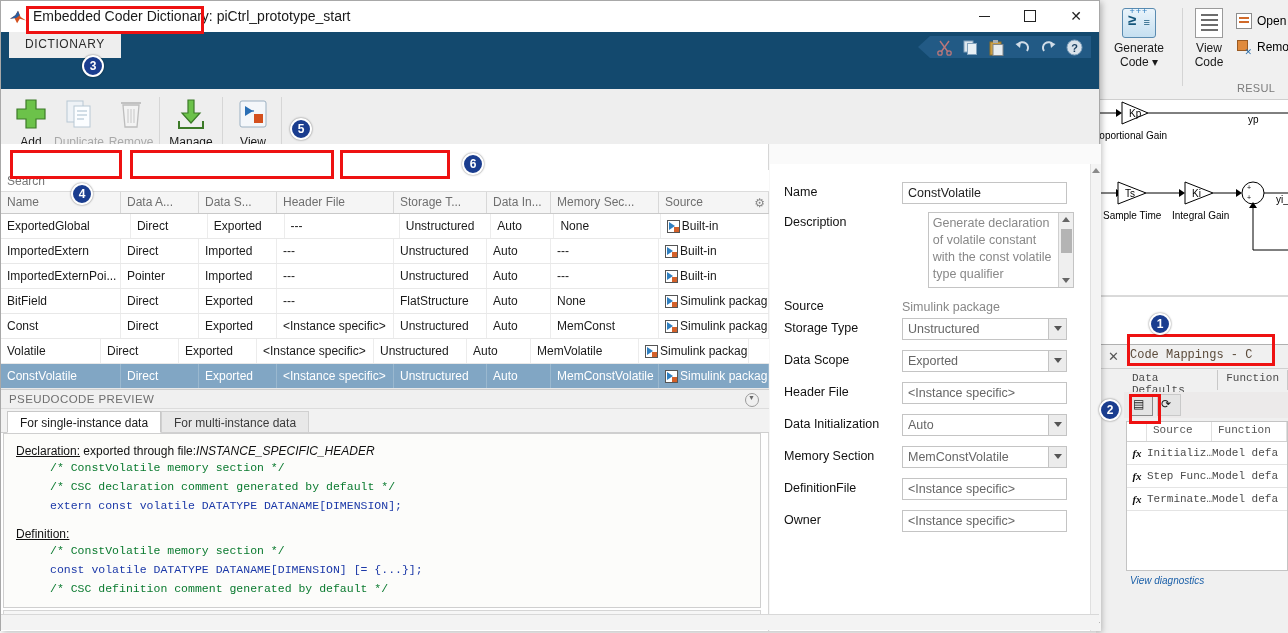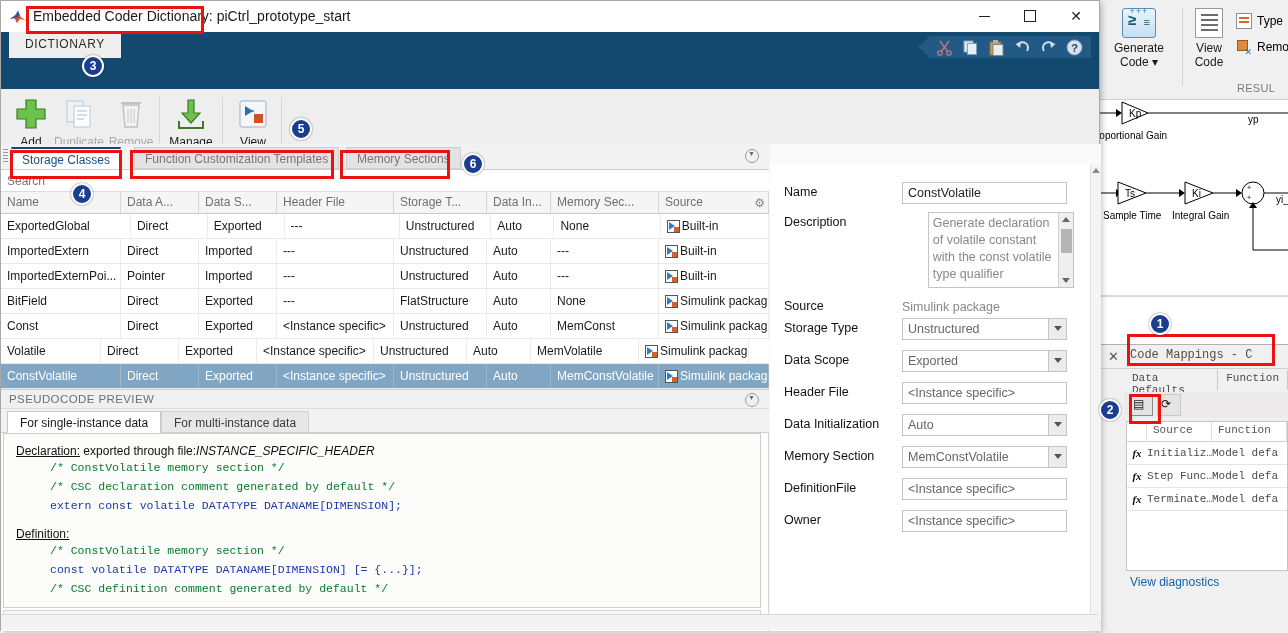--- a/index.html
+++ b/index.html
@@ -47,21 +47,21 @@
   .cm-tbtn.plain { border-color:#c9c9c9; }
   .cm-tbtn .gi { position:absolute; left:3px; top:2px; font-size:12px; color:#1a1a1a; }
   .cm-refresh { color:#3a9a34; font-size:15px; }
   #bg-cm-table { position:absolute; left:30px; top:76px; width:162px; height:150px; background:#fff; border:1px solid #c4c4c4; }
   .cmth { height:20px; border-bottom:1px solid #d0d0d0; display:flex; font-family:"Liberation Mono", monospace; font-size:11px; color:#555; }
   .cmth span { padding:2px 6px; border-right:1px solid #e0e0e0; }
   .cmtr { height:23px; display:flex; align-items:center; border-bottom:1px solid #e4e4e4; font-family:"Liberation Mono", monospace; font-size:11px; color:#4a4a4a; }
   .cmtr .fx { width:20px; text-align:center; font-style:italic; font-weight:bold; font-size:11px; color:#111; font-family:"Liberation Serif", serif;}
   .cmtr .c1 { width:65px; overflow:hidden; white-space:nowrap; }
   .cmtr .c2 { flex:1; overflow:hidden; white-space:nowrap; }
-  #bg-diag { position:absolute; left:34px; top:230px; font-size:12px; color:#1a5fa8; }
+  #bg-diag { position:absolute; left:34px; top:230px; font-size:10px; color:#1a5fa8;font-style:italic; }
   #bg-left-strip { position:absolute; left:0; top:345px; width:28px; height:288px; background:#f0f0f0; border-right:1px solid #cfcfcf;}
   .strip-box { position:absolute; left:5px; width:18px; height:26px; border:1px solid #cfcfcf; background:#fff; }
 
   
   #win { position:absolute; left:0; top:0; width:1100px; height:631px; background:#ffffff;
          border:1px solid #a8a8a8; box-shadow:2px 2px 6px rgba(0,0,0,.25); }
 
   #titlebar { position:absolute; left:0; top:0; width:100%; height:48px; background:#ffffff; border-bottom:1px solid #e2e2e2; }
   #app-logo { position:absolute; left:8px; top:8px; width:18px; height:16px; }
   #title-text { position:absolute; left:32px; top:7px; font-size:14px; color:#1a1a1a; white-space:nowrap; }
@@ -183,21 +183,21 @@
     </div>
     <div class="bg-sep" style="left:86px;"></div>
     <div class="bg-ribbon-group" style="left:88px;width:104px;">
       <div class="bg-btn" style="left:2px;top:4px;width:46px;">
         <div class="bg-icon-view"></div>
         <span style="white-space:pre-line">View
 Code</span>
       </div>
       <div class="bg-smallrow" style="left:52px;top:6px;width:52px;">
         <span class="bg-sicon ico-open"></span>
-        <span>Type</span>
+        <span>Open</span>
       </div>
       <div class="bg-smallrow" style="left:52px;top:32px;width:52px;">
         <span class="bg-sicon ico-remove"></span>
         <span>Remov</span>
       </div>
       <div class="bg-grouplabel" style="left:40px;width:64px;">RESUL</div>
     </div>
   </div>
 
   <div id="bg-canvas">
@@ -408,27 +408,20 @@
         </div>
         <div class="rlabel">MODEL</div>
       </div>
       <div class="rsep" style="left:280px;"></div>
     </div>
   </div>
 
   <div id="body-area">
 
     <div id="left-pane">
-      <div id="tabstrip">
-        <div id="tabgrip"></div>
-        <div class="dtab active" style="left:10px;">Storage Classes</div>
-        <div class="dtab idle" style="left:133px;">Function Customization Templates</div>
-        <div class="dtab idle" style="left:345px;">Memory Sections</div>
-        <div id="collapse-left"></div>
-      </div>
 
       <div id="searchbar">
         <input id="searchinput" placeholder="Search" style="">
       </div>
 
       <div id="thead">
         <div class="th" style="width:120px">Name</div>
         <div class="th" style="width:78px">Data A...</div>
         <div class="th" style="width:78px">Data S...</div>
         <div class="th" style="width:117px">Header File</div>

